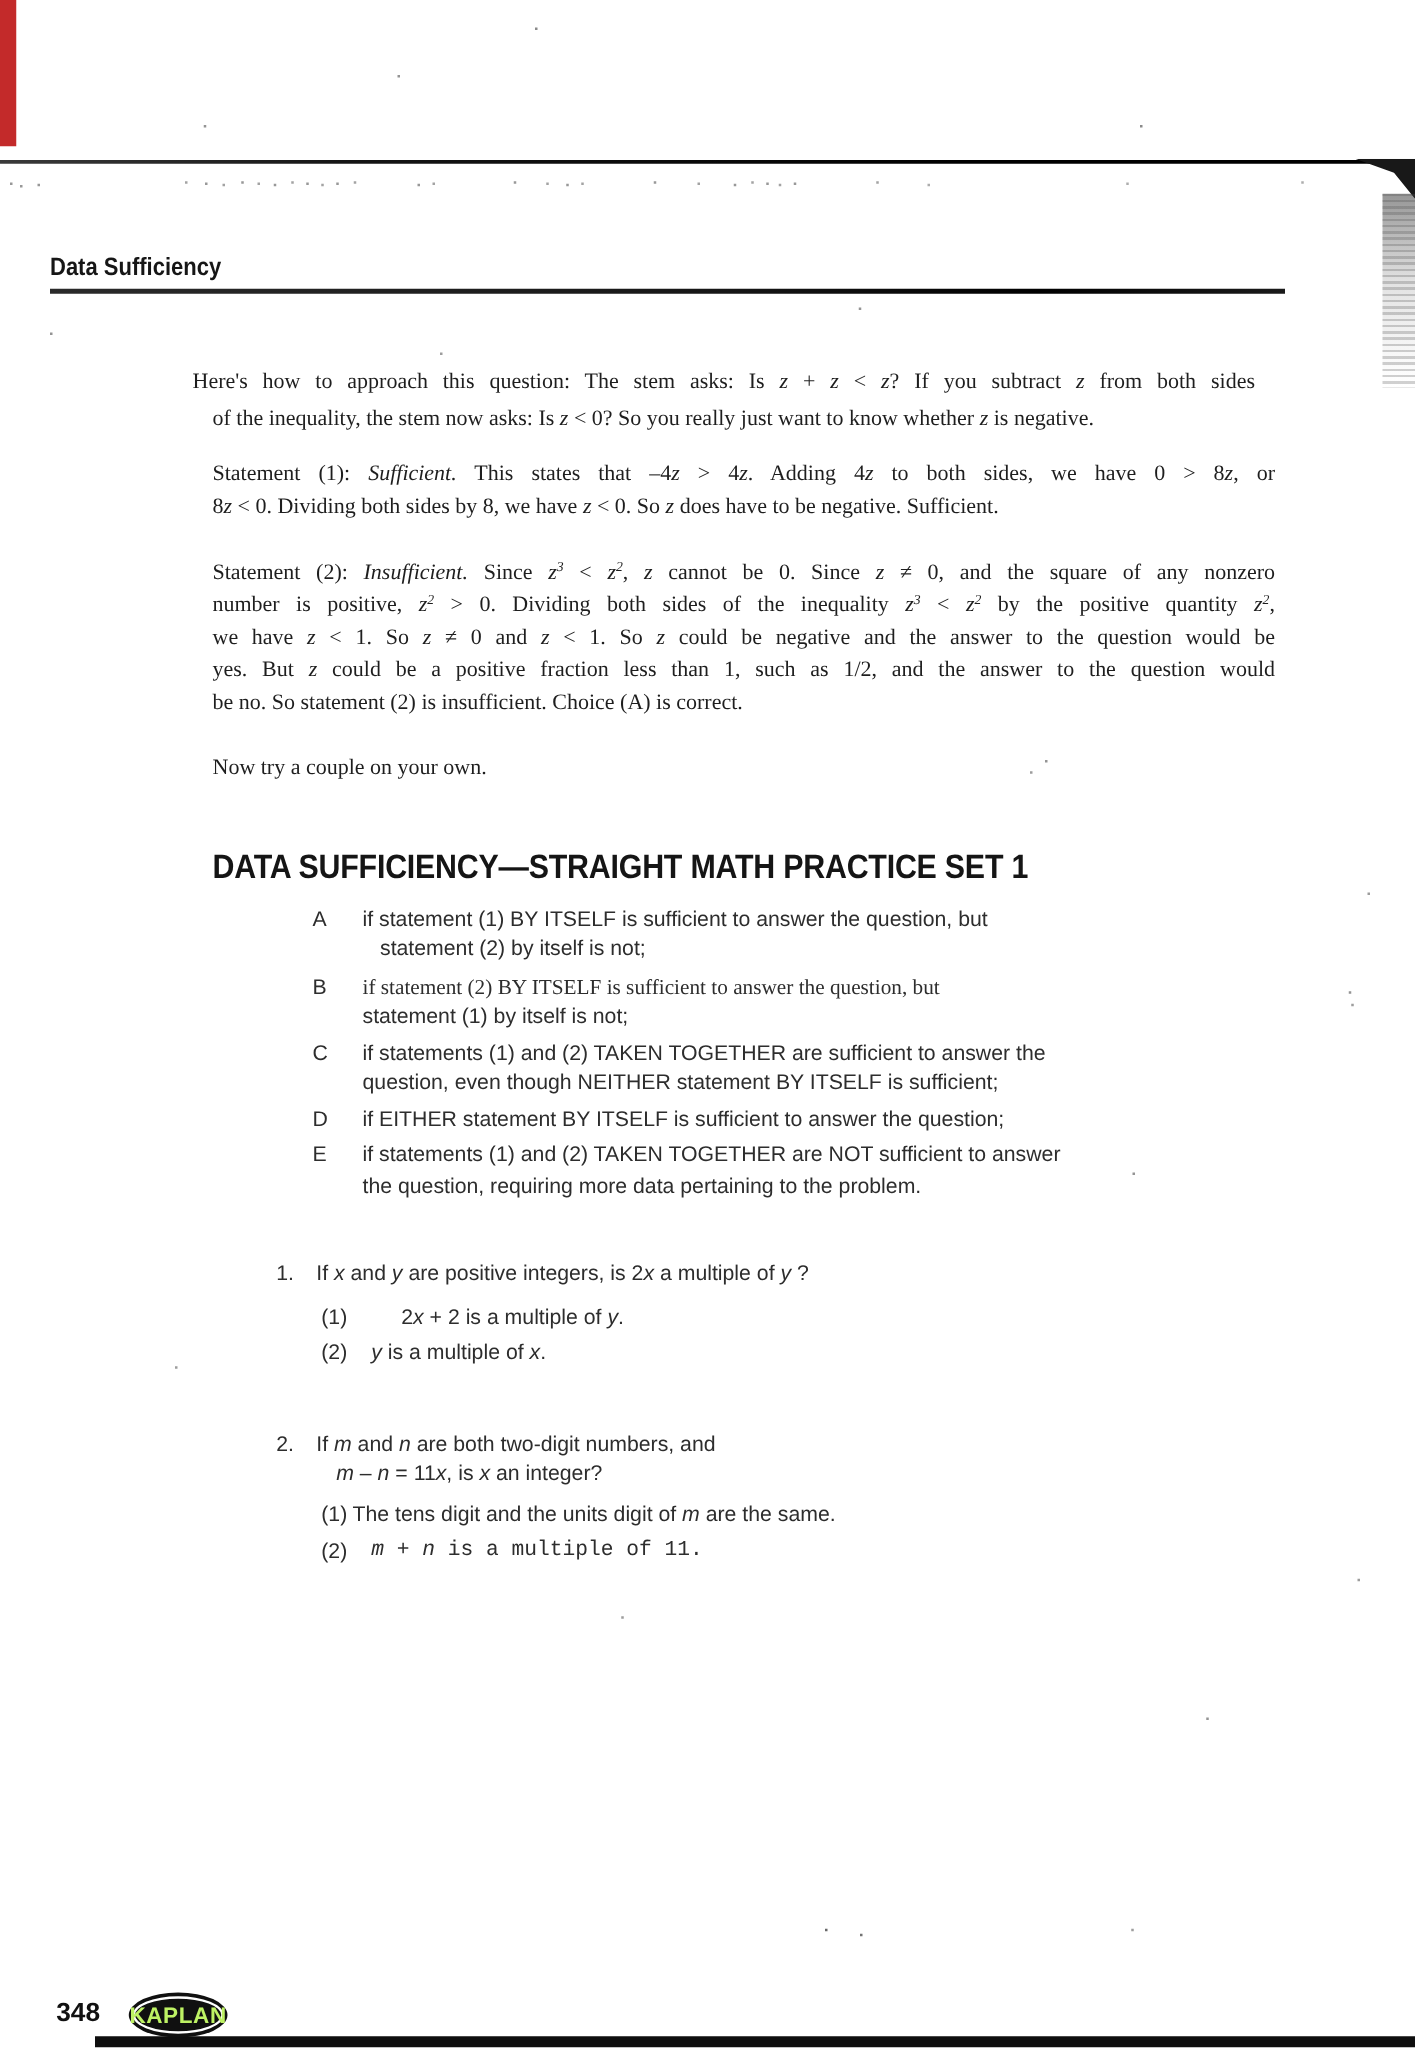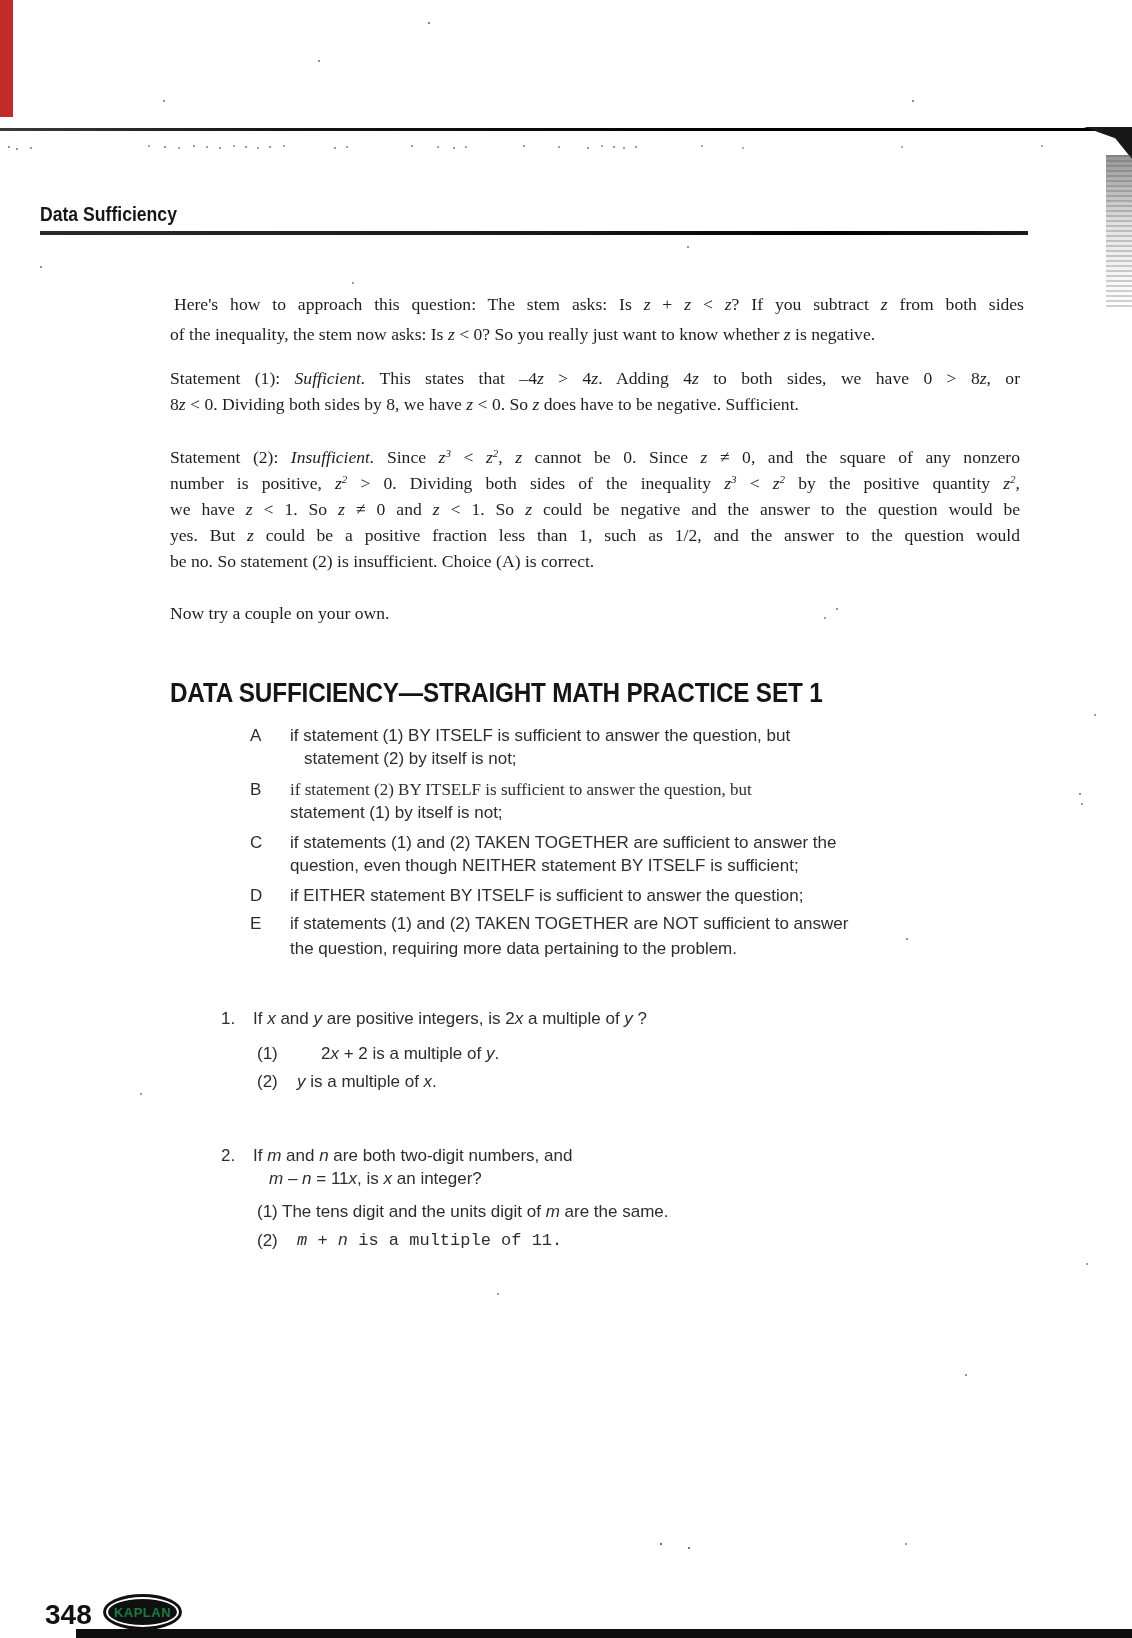--- a/index.html
+++ b/index.html
@@ -11,24 +11,24 @@
   .it{font-style:italic;}
   .sup{font-size:11px;position:relative;top:-6px;}
   .running-head{font-family:"Liberation Sans","DejaVu Sans",sans-serif;font-weight:bold;font-size:20px;color:#161616;transform:scaleX(.88);transform-origin:left top;white-space:nowrap;}
   .set-heading{font-family:"Liberation Sans","DejaVu Sans",sans-serif;font-weight:bold;font-size:27px;letter-spacing:-.2px;color:#151515;transform:scaleX(.9);transform-origin:left top;white-space:nowrap;}
   .rule{background:linear-gradient(90deg,#2a2a2a,#161616 55%,#000 80%,#1a1a1a);}
   .top-line{background:linear-gradient(90deg,#3a3a3a,#151515 25%,#000 70%,#000);}
   .wedge{clip-path:polygon(0 0,100% 0,100% 100%,65% 35%);}
   .streak{background:
      repeating-linear-gradient(180deg,rgba(70,70,70,.25) 0 2px,rgba(255,255,255,0) 2px 5px),
      linear-gradient(180deg,rgba(45,45,45,.5),rgba(110,110,110,.2) 45%,rgba(150,150,150,.06) 85%,rgba(160,160,160,0));}
-  .footer-num{font-family:"Liberation Sans","DejaVu Sans",sans-serif;font-weight:bold;font-size:28px;color:#111;}
+  .footer-num{font-family:"Liberation Sans","DejaVu Sans",sans-serif;font-weight:bold;font-size:21px;color:#111;}
   .logo{background:#101010;border-radius:50%;display:flex;align-items:center;justify-content:center;}
   .logo-ring{position:absolute;left:3px;top:3px;right:3px;bottom:3px;border:2px solid #fff;border-radius:50%;}
-  .logo-text{position:relative;font-family:"Liberation Sans","DejaVu Sans",sans-serif;font-weight:bold;font-size:13px;letter-spacing:.5px;color:#15803d;}
+  .logo-text{position:relative;font-family:"Liberation Sans","DejaVu Sans",sans-serif;font-weight:bold;font-size:18px;letter-spacing:.5px;color:#bef264;}
   .dots{width:2px;height:2px;background:transparent;
     box-shadow:8px 146px 0 0 rgba(50,50,50,.5),16px 148px 0 0 rgba(50,50,50,.5),30px 147px 0 0 rgba(50,50,50,.5),
     148px 145px 0 0 rgba(50,50,50,.45),164px 146px 0 0 rgba(50,50,50,.5),178px 147px 0 0 rgba(50,50,50,.45),
     193px 145px 0 0 rgba(50,50,50,.5),206px 146px 0 0 rgba(50,50,50,.45),219px 147px 0 0 rgba(50,50,50,.5),
     233px 145px 0 0 rgba(50,50,50,.45),245px 146px 0 0 rgba(50,50,50,.5),257px 147px 0 0 rgba(50,50,50,.45),
     269px 146px 0 0 rgba(50,50,50,.5),283px 145px 0 0 rgba(50,50,50,.45),334px 147px 0 0 rgba(50,50,50,.5),
     346px 146px 0 0 rgba(50,50,50,.45),411px 145px 0 0 rgba(50,50,50,.5),437px 146px 0 0 rgba(50,50,50,.45),
     453px 147px 0 0 rgba(50,50,50,.5),465px 146px 0 0 rgba(50,50,50,.45),523px 145px 0 0 rgba(50,50,50,.5),
     558px 146px 0 0 rgba(50,50,50,.45),587px 147px 0 0 rgba(50,50,50,.5),601px 145px 0 0 rgba(50,50,50,.45),
     613px 146px 0 0 rgba(50,50,50,.5),623px 147px 0 0 rgba(50,50,50,.45),635px 146px 0 0 rgba(50,50,50,.5),
@@ -48,21 +48,21 @@
 <div class="abs" style="left: 0px; top: 0px; width: 13px; height: 117px; background: rgb(195, 42, 42);"></div>
 <div class="abs top-line" style="left:0;top:128px;width:1096px;height:3px;"></div>
 <div class="abs wedge" style="right:0;top:127px;width:48px;height:32px;background:#181818;"></div>
 <div class="abs streak" style="right:0;top:155px;width:26px;height:155px;"></div>
 <div class="abs dots" style="left:0;top:0;"></div>
 <div class="abs" style="left: 76px; top: 1629px; width: 1056px; height: 9px; background: rgb(14, 14, 14);"></div>
 
 <div class="abs running-head" style="left:40px;top:203px;">Data Sufficiency</div>
 <div class="abs rule" style="left:40px;top:231px;width:988px;height:4px;"></div>
 
-<div class="abs serif just" style="left:174px;top:293px;"><span>Here's how to approach this question: The stem asks: Is </span><span class="it">z</span><span> + </span><span class="it">z</span><span> &lt; </span><span class="it">z</span><span>? If you subtract </span><span class="it">z</span><span> from both sides</span></div>
+<div class="abs serif just" style="left:154px;top:293px;"><span>Here's how to approach this question: The stem asks: Is </span><span class="it">z</span><span> + </span><span class="it">z</span><span> &lt; </span><span class="it">z</span><span>? If you subtract </span><span class="it">z</span><span> from both sides</span></div>
 <div class="abs serif" style="left:170px;top:323px;"><span>of the inequality, the stem now asks: Is </span><span class="it">z</span><span> &lt; 0? So you really just want to know whether </span><span class="it">z</span><span> is negative.</span></div>
 
 <div class="abs serif just" style="left:170px;top:367px;"><span>Statement (1): </span><span class="it">Sufficient.</span><span> This states that –4</span><span class="it">z</span><span> &gt; 4</span><span class="it">z</span><span>. Adding 4</span><span class="it">z</span><span> to both sides, we have 0 &gt; 8</span><span class="it">z</span><span>, or</span></div>
 <div class="abs serif" style="left:170px;top:393px;"><span>8</span><span class="it">z</span><span> &lt; 0. Dividing both sides by 8, we have </span><span class="it">z</span><span> &lt; 0. So </span><span class="it">z</span><span> does have to be negative. Sufficient.</span></div>
 
 <div class="abs serif just" style="left:170px;top:446px;"><span>Statement (2): </span><span class="it">Insufficient.</span><span> Since </span><span class="it">z</span><span class="it sup">3</span><span> &lt; </span><span class="it">z</span><span class="it sup">2</span><span>, </span><span class="it">z</span><span> cannot be 0. Since </span><span class="it">z</span><span> ≠ 0, and the square of any nonzero</span></div>
 <div class="abs serif just" style="left:170px;top:472px;"><span>number is positive, </span><span class="it">z</span><span class="it sup">2</span><span> &gt; 0. Dividing both sides of the inequality </span><span class="it">z</span><span class="it sup">3</span><span> &lt; </span><span class="it">z</span><span class="it sup">2</span><span> by the positive quantity </span><span class="it">z</span><span class="it sup">2</span><span>,</span></div>
 <div class="abs serif just" style="left:170px;top:498px;"><span>we have </span><span class="it">z</span><span> &lt; 1. So </span><span class="it">z</span><span> ≠ 0 and </span><span class="it">z</span><span> &lt; 1. So </span><span class="it">z</span><span> could be negative and the answer to the question would be</span></div>
 <div class="abs serif just" style="left:170px;top:524px;"><span>yes. But </span><span class="it">z</span><span> could be a positive fraction less than 1, such as 1/2, and the answer to the question would</span></div>
 <div class="abs serif" style="left:170px;top:550px;"><span>be no. So statement (2) is insufficient. Choice (A) is correct.</span></div>

